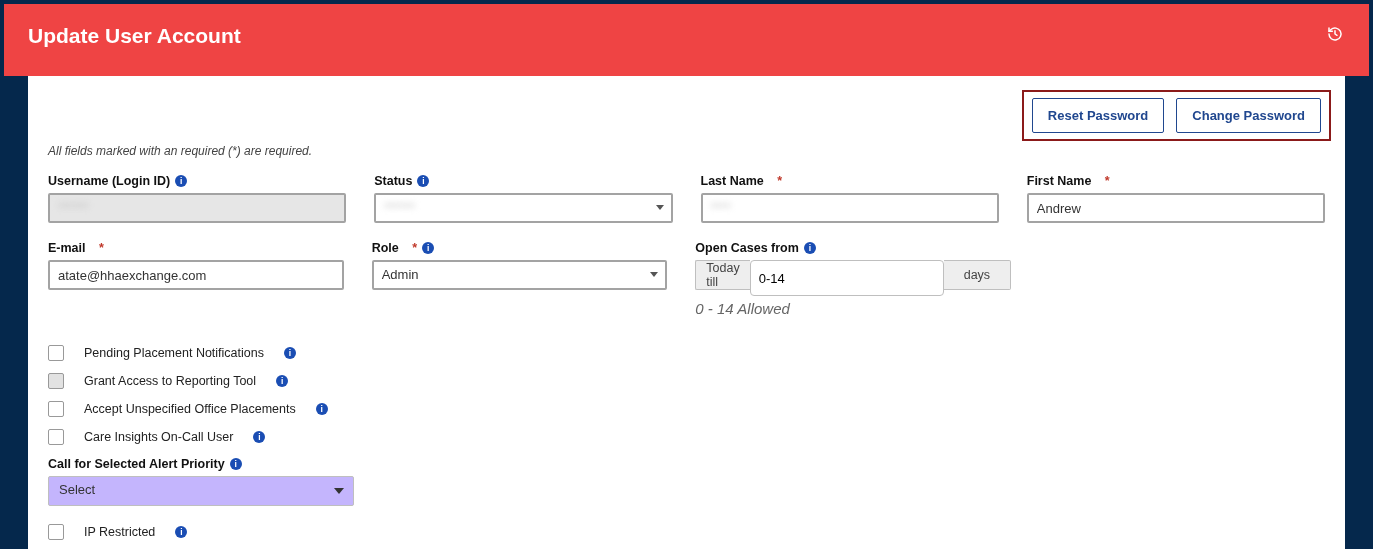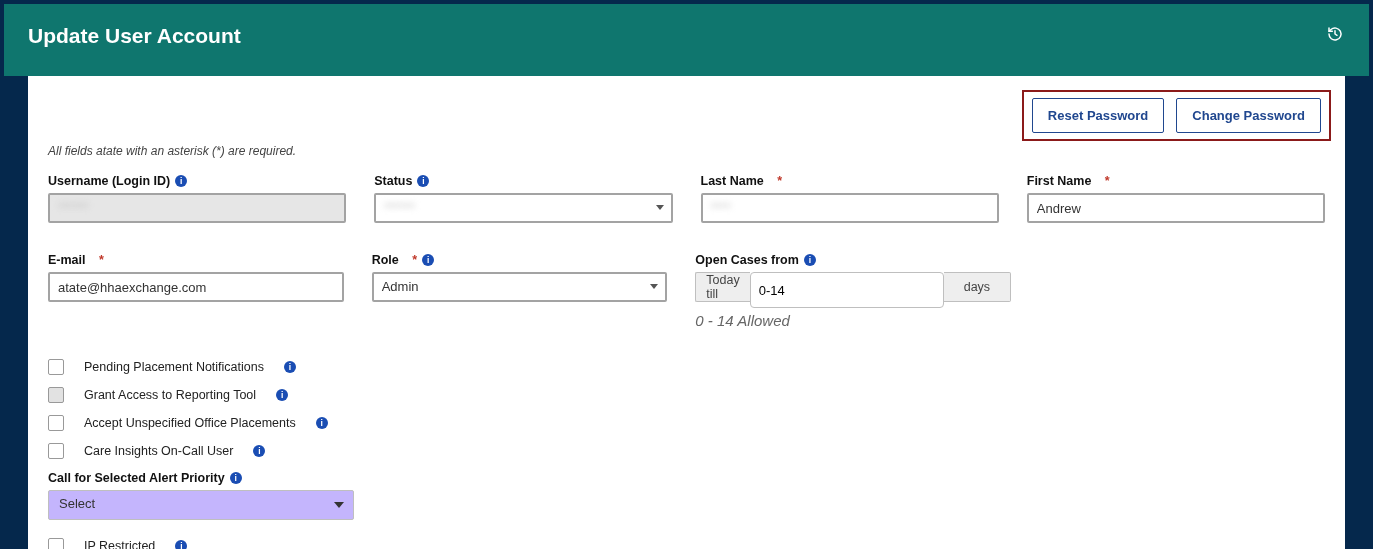--- a/index.html
+++ b/index.html
@@ -1,25 +1,25 @@
 <!DOCTYPE html>
 <html><head>
   <meta charset="utf-8">
   <style>
     * { box-sizing: border-box; margin: 0; padding: 0; }
     body { font-family: -apple-system, BlinkMacSystemFont, "Segoe UI", Arial, sans-serif; background: #05284c; width: 1373px; height: 549px; overflow: hidden; position: relative; }
     .outer-frame { border: 4px solid #05284c; width: 100%; height: 100%; }
-    .header { background: #0f766e; padding: 20px 24px 28px 24px; position: relative; }
+    .header { background: #ef4444; padding: 20px 24px 28px 24px; position: relative; }
     .header h1 { color: #fff; font-size: 21px; font-weight: 700; }
     .history-icon { position: absolute; top: 22px; right: 26px; color: #fff; cursor: default; }
     .panel { background: #fff; margin: 0 24px 0 24px; padding: 20px 20px 20px 20px; min-height: 470px; position: relative; }
     .action-buttons { position: absolute; top: 14px; right: 14px; padding: 6px 8px; border: 2px solid #8b1a1a; display: flex; gap: 12px; }
     .btn-outline { background: #fff; border: 1px solid #20478f; color: #20478f; font-size: 13px; font-weight: 600; padding: 9px 15px; cursor: pointer; border-radius: 2px; }
     .note { font-style: italic; font-size: 12px; color: #444; margin-top: 48px; margin-bottom: 16px; }
-    .row { display: flex; gap: 28px; margin-bottom: 30px; }
+    .row { display: flex; gap: 28px; margin-bottom: 18px; }
     .col { display: flex; flex-direction: column; }
     .col-1 { width: 306px; }
     .col-2 { width: 306px; }
     .col-3 { width: 306px; }
     .col-4 { width: 306px; }
     .label { font-size: 12.5px; font-weight: 700; color: #111; margin-bottom: 5px; display: flex; align-items: center; gap: 5px; }
     .info-icon { display: inline-flex; width: 12px; height: 12px; border-radius: 50%; background: #1a4db3; color: #fff; align-items: center; justify-content: center; font-size: 8.5px; font-weight: 700; font-style: normal; line-height: 1; }
     .req { color: #c0392b; font-weight: 700; }
     .input { border: 2px solid #a3a3a3; background: #fff; font-size: 13px; padding: 5px 8px; height: 30px; width: 100%; border-radius: 2px; color: #333; }
     .input.disabled { background: #e6e6e6; color: #999; }
@@ -54,21 +54,21 @@
     </span>
   </div>
 
   <div class="panel">
 
     <div class="action-buttons">
       <button class="btn-outline">Reset Password</button>
       <button class="btn-outline">Change Password</button>
     </div>
 
-    <div class="note">All fields atate with an asterisk (*) are required.</div>
+    <div class="note">All fields marked with an required (*) are required.</div>
 
     <div class="row">
       <div class="col col-1">
         <div class="label">
           <span>Username (Login ID)</span>
           <span class="info-icon">i</span>
         </div>
         <div class="input disabled"><span class="blur">******</span></div>
       </div>
       <div class="col col-2">

